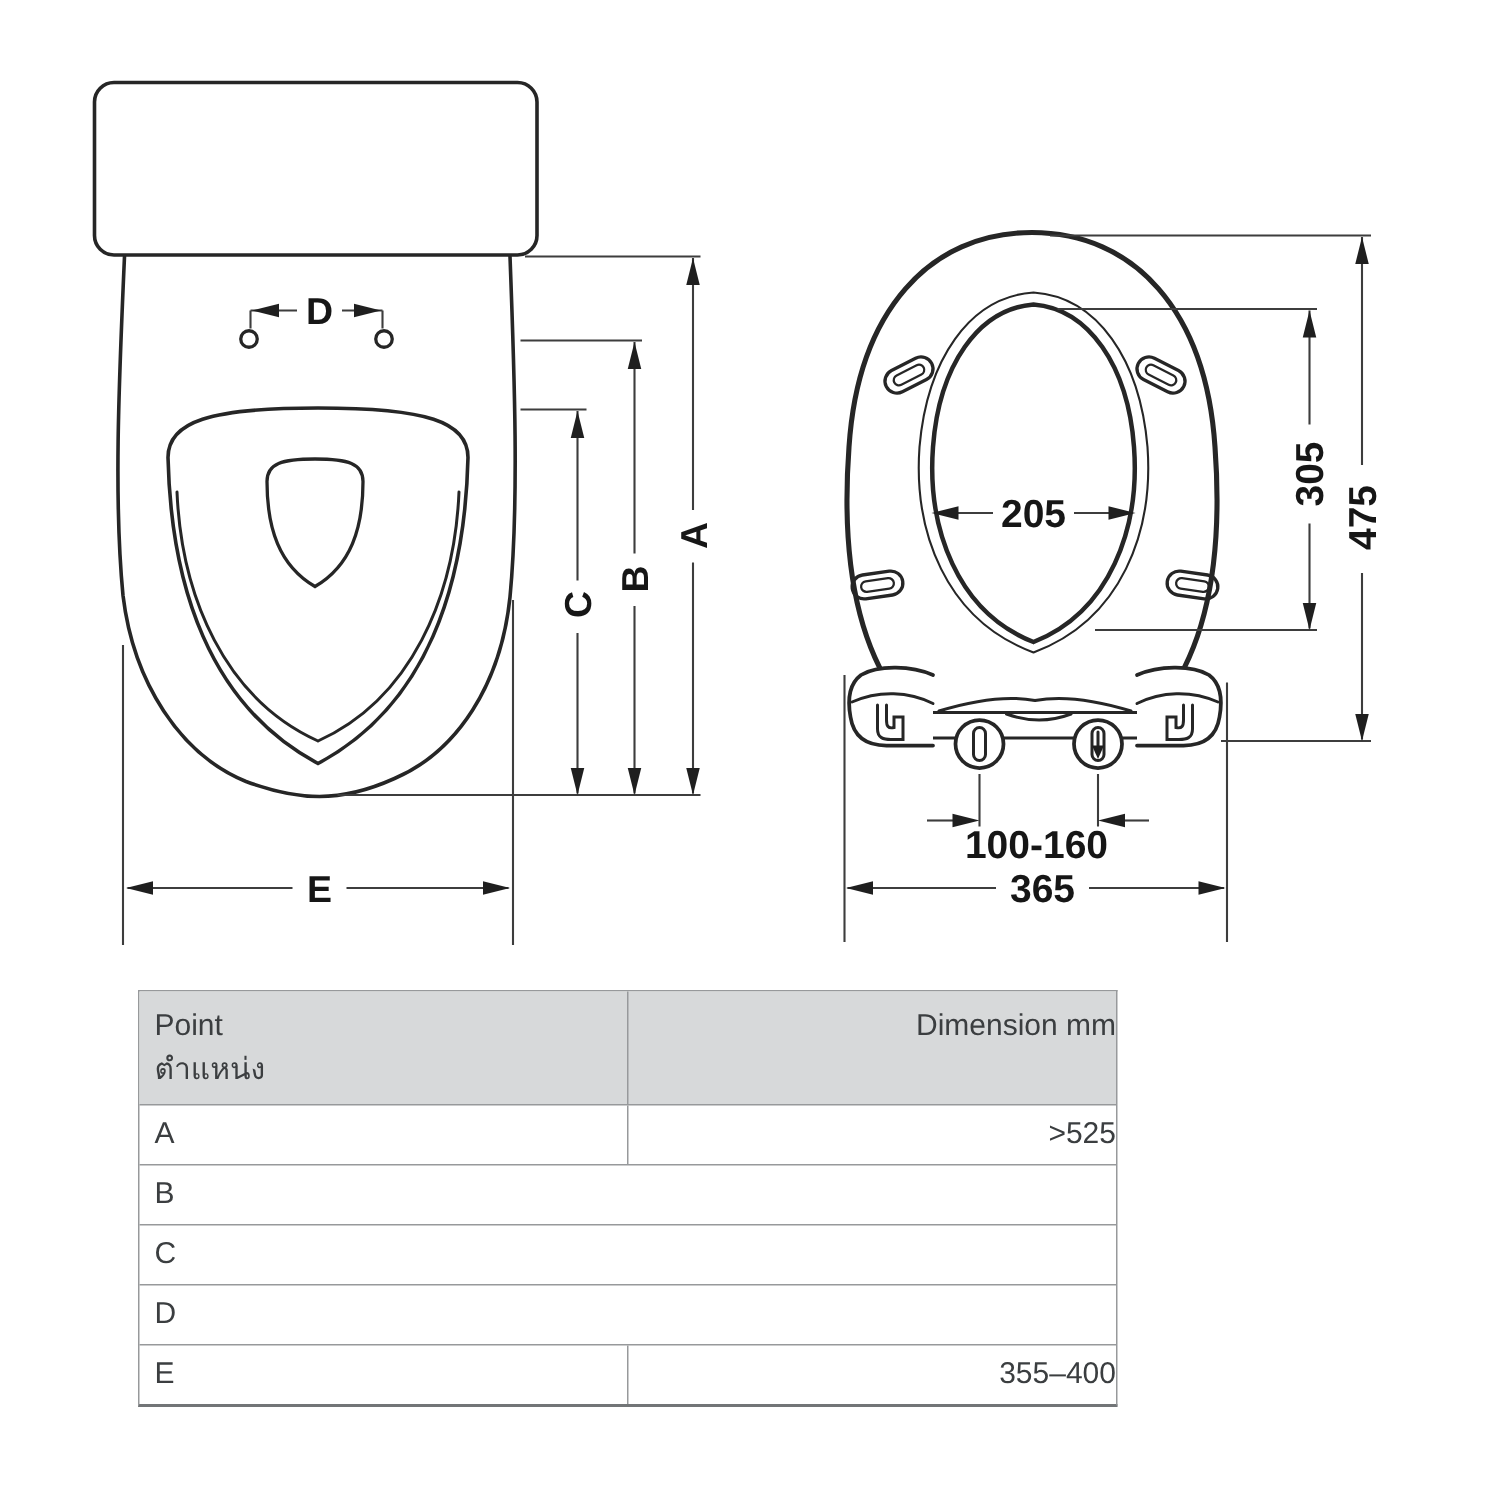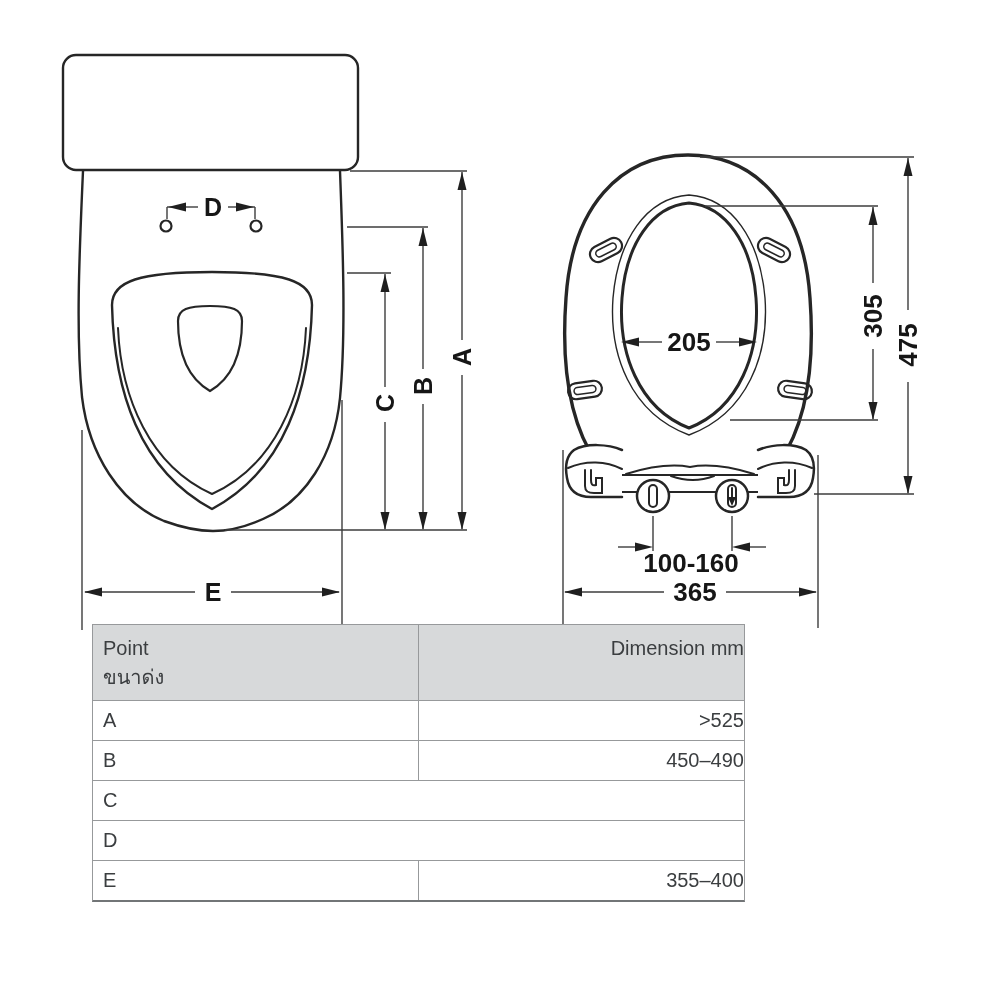--- a/index.html
+++ b/index.html
@@ -1,21 +1,21 @@
 <!DOCTYPE html>
 <html><head>
 <meta charset="utf-8">
 <style>
   html,body{margin:0;padding:0;background:#fff;}
   .page{position:relative;width:1000px;height:1000px;background:#fff;overflow:hidden;
         font-family:"Liberation Sans",sans-serif;}
   .diagram-svg{position:absolute;left:0;top:0;}
   .dim-label{font-family:"Liberation Sans",sans-serif;font-weight:bold;fill:#161616;}
 
-  .spec-table{position:absolute;left:92px;top:624px;width:651px;
+  .spec-table{position:absolute;left:92px;top:660px;width:651px;
               border:1px solid #97999b;border-bottom:2px solid #727577;
               color:#3b3e40;font-size:20px;}
   .tr{display:grid;grid-template-columns:325px 1fr;}
   .tr .cell{padding-left:10px;box-sizing:border-box;}
   .tr .cell + .cell{border-left:1px solid #97999b;text-align:right;}
   .thead{background:#d7d9da;}
   .thead .cell{padding-top:9px;padding-bottom:8px;line-height:29px;}
   .tbody-row{border-top:1px solid #97999b;}
   .tbody-row .cell{height:39px;line-height:39px;}
 </style>
@@ -197,33 +197,32 @@
       <polygon fill="#1f1f1f" stroke="none" points="564,592 582,587.5 582,596.5"></polygon>
       <polygon fill="#1f1f1f" stroke="none" points="817,592 799,587.5 799,596.5"></polygon>
     </g>
     <text class="dim-label" x="695" y="601" font-size="26" text-anchor="middle">365</text>
   </svg>
 
   <div class="spec-table">
     <div class="tr thead">
       <div class="cell">
         <div>Point</div>
-        <div>ขนาด่ง</div>
+        <div>ตำแหน่ง</div>
       </div>
       <div class="cell">
         <div>Dimension mm</div>
       </div>
     </div>
     <div class="tr tbody-row">
       <div class="cell">A</div>
       <div class="cell">&gt;525</div>
     </div>
     <div class="tr tbody-row">
       <div class="cell">B</div>
-      <div class="cell">450–490</div>
     </div>
     <div class="tr tbody-row">
       <div class="cell">C</div>
     </div>
     <div class="tr tbody-row">
       <div class="cell">D</div>
     </div>
     <div class="tr tbody-row">
       <div class="cell">E</div>
       <div class="cell">355–400</div>

